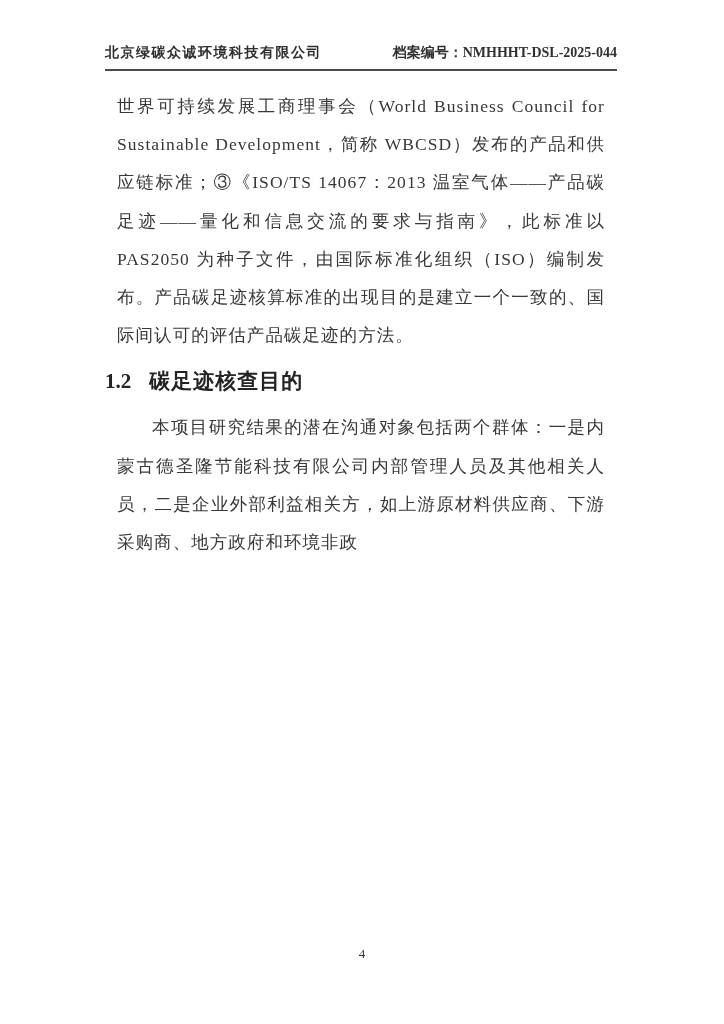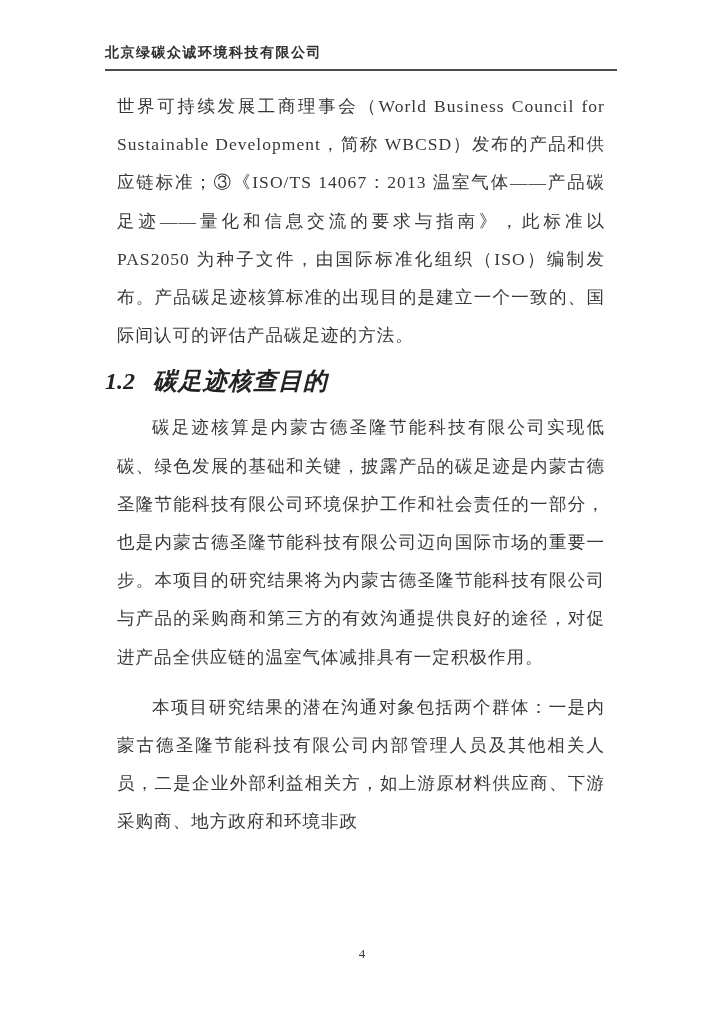--- a/index.html
+++ b/index.html
@@ -52,27 +52,26 @@
   }
   .para {
     margin: 12px;
     letter-spacing: 0.06em;
   }
   .para.indent {
     text-indent: 2em;
   }
   .section-heading {
     margin: 11px 0 9px 0;
-    font-size: 24px;
+    font-size: 21px;
     font-weight: bold;
     color: #232323;
     letter-spacing: 1px;
     line-height: 30px;
     text-align: left;
-    font-style: italic;
   }
   .section-heading .sec-num {
     margin-right: 18px;
     letter-spacing: 0;
   }
   
   .doc-footer {
     position: absolute;
     left: 0;
     right: 0;
@@ -82,32 +81,32 @@
     color: #30343f;
   }
 </style>
 </head>
 <body>
 
 <div class="page">
 
   <div class="doc-header">
     <span class="company">北京绿碳众诚环境科技有限公司</span>
+    <span class="doc-no"><span>档案编号：</span><span>NMHHHT-DSL-2025-044</span></span>
   </div>
 
   <div class="doc-body">
 
     <p class="para">世界可持续发展工商理事会（World Business Council for Sustainable Development，简称 WBCSD）发布的产品和供应链标准；③《ISO/TS 14067：2013 温室气体——产品碳足迹——量化和信息交流的要求与指南》，此标准以 PAS2050 为种子文件，由国际标准化组织（ISO）编制发布。产品碳足迹核算标准的出现目的是建立一个一致的、国际间认可的评估产品碳足迹的方法。</p>
 
     <h2 class="section-heading">
       <span class="sec-num">1.2</span><span>碳足迹核查目的</span>
     </h2>
 
 
-    <p class="para indent">碳足迹核算是内蒙古德圣隆节能科技有限公司实现低碳、绿色发展的基础和关键，披露产品的碳足迹是内蒙古德圣隆节能科技有限公司环境保护工作和社会责任的一部分，也是内蒙古德圣隆节能科技有限公司迈向国际市场的重要一步。本项目的研究结果将为内蒙古德圣隆节能科技有限公司与产品的采购商和第三方的有效沟通提供良好的途径，对促进产品全供应链的温室气体减排具有一定积极作用。</p>
 
     <p class="para indent">本项目研究结果的潜在沟通对象包括两个群体：一是内蒙古德圣隆节能科技有限公司内部管理人员及其他相关人员，二是企业外部利益相关方，如上游原材料供应商、下游采购商、地方政府和环境非政</p>
 
   </div>
 
 </div>
 
 <div class="doc-footer">
   <span>4</span>
 </div>

